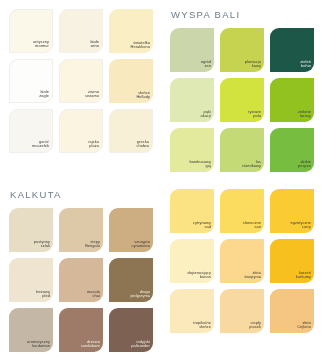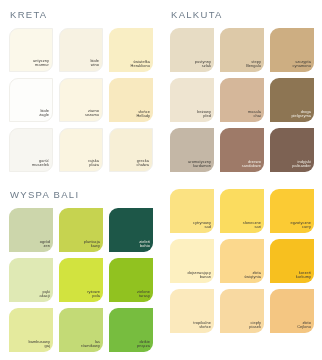--- a/index.html
+++ b/index.html
@@ -63,21 +63,20 @@
   }
   .swatch.hairline {
     border: 0.5px solid #f0efea;
   }
 </style>
 </head>
 <body>
 
 <div class="board">
     <div class="palette">
-      <div class="palette-title">KRETA</div>
       <div class="swatch-grid">
         <div class="swatch hairline" style="background: rgb(251, 248, 234);">
           <div class="swatch-label">antyczny
 marmur</div>
         </div>
         <div class="swatch hairline" style="background: rgb(247, 242, 226);">
           <div class="swatch-label">białe
 wino</div>
         </div>
         <div class="swatch" style="background: rgb(249, 238, 196);">
@@ -104,20 +103,61 @@
           <div class="swatch-label">rajska
 plaża</div>
         </div>
         <div class="swatch hairline" style="background: rgb(247, 239, 214);">
           <div class="swatch-label">grecka
 chałwa</div>
         </div>
       </div>
     </div>
     <div class="palette">
+      <div class="palette-title">WYSPA BALI</div>
+      <div class="swatch-grid">
+        <div class="swatch" style="background: rgb(204, 214, 171);">
+          <div class="swatch-label">ogród
+zen</div>
+        </div>
+        <div class="swatch" style="background: rgb(198, 211, 80);">
+          <div class="swatch-label">plantacja
+kawy</div>
+        </div>
+        <div class="swatch light-text" style="background: rgb(29, 87, 72);">
+          <div class="swatch-label">zieleń
+bohio</div>
+        </div>
+        <div class="swatch" style="background: rgb(223, 233, 180);">
+          <div class="swatch-label">pąki
+akacji</div>
+        </div>
+        <div class="swatch" style="background: rgb(210, 227, 63);">
+          <div class="swatch-label">ryżowe
+pola</div>
+        </div>
+        <div class="swatch" style="background: rgb(145, 194, 32);">
+          <div class="swatch-label">zielone
+tarasy</div>
+        </div>
+        <div class="swatch" style="background: rgb(228, 234, 157);">
+          <div class="swatch-label">bambusowy
+gaj</div>
+        </div>
+        <div class="swatch" style="background: rgb(195, 218, 118);">
+          <div class="swatch-label">las
+równikowy</div>
+        </div>
+        <div class="swatch" style="background: rgb(119, 189, 63);">
+          <div class="swatch-label">dzikie
+pnącza</div>
+        </div>
+      </div>
+    </div>
+    <div class="palette">
       <div class="palette-title">KALKUTA</div>
       <div class="swatch-grid">
         <div class="swatch" style="background: rgb(231, 220, 196);">
           <div class="swatch-label">pustynny
 szlak</div>
         </div>
         <div class="swatch" style="background: rgb(221, 201, 168);">
           <div class="swatch-label">stepy
 Bengalu</div>
         </div>
@@ -145,61 +185,20 @@
           <div class="swatch-label">drzewo
 sandałowe</div>
         </div>
         <div class="swatch light-text" style="background: rgb(125, 98, 83);">
           <div class="swatch-label">indyjski
 palisander</div>
         </div>
       </div>
     </div>
     <div class="palette">
-      <div class="palette-title">WYSPA BALI</div>
-      <div class="swatch-grid">
-        <div class="swatch" style="background: rgb(204, 214, 171);">
-          <div class="swatch-label">ogród
-zen</div>
-        </div>
-        <div class="swatch" style="background: rgb(198, 211, 80);">
-          <div class="swatch-label">plantacja
-kawy</div>
-        </div>
-        <div class="swatch light-text" style="background: rgb(29, 87, 72);">
-          <div class="swatch-label">zieleń
-bohio</div>
-        </div>
-        <div class="swatch" style="background: rgb(223, 233, 180);">
-          <div class="swatch-label">pąki
-akacji</div>
-        </div>
-        <div class="swatch" style="background: rgb(210, 227, 63);">
-          <div class="swatch-label">ryżowe
-pola</div>
-        </div>
-        <div class="swatch" style="background: rgb(145, 194, 32);">
-          <div class="swatch-label">zielone
-tarasy</div>
-        </div>
-        <div class="swatch" style="background: rgb(228, 234, 157);">
-          <div class="swatch-label">bambusowy
-gaj</div>
-        </div>
-        <div class="swatch" style="background: rgb(195, 218, 118);">
-          <div class="swatch-label">las
-równikowy</div>
-        </div>
-        <div class="swatch" style="background: rgb(119, 189, 63);">
-          <div class="swatch-label">dzikie
-pnącza</div>
-        </div>
-      </div>
-    </div>
-    <div class="palette">
       <div class="swatch-grid">
         <div class="swatch" style="background: rgb(251, 226, 130);">
           <div class="swatch-label">cytrynowy
 sad</div>
         </div>
         <div class="swatch" style="background: rgb(251, 220, 95);">
           <div class="swatch-label">słoneczne
 sari</div>
         </div>
         <div class="swatch" style="background: rgb(251, 203, 52);">

